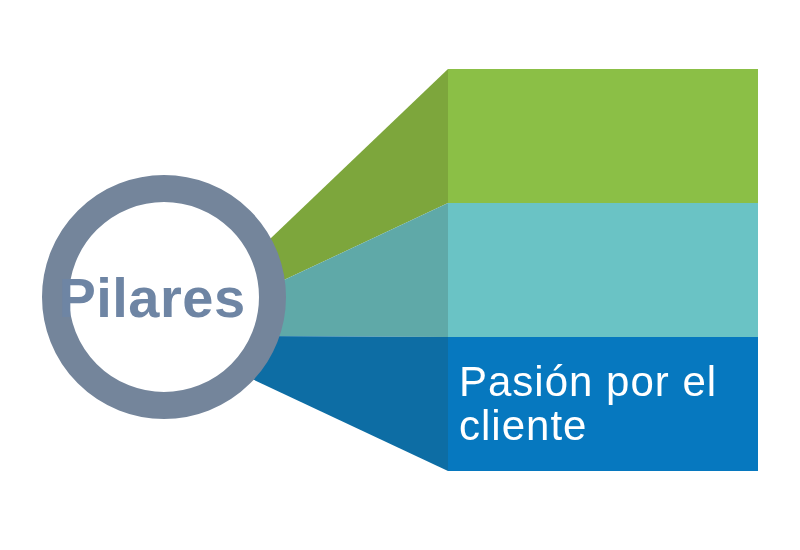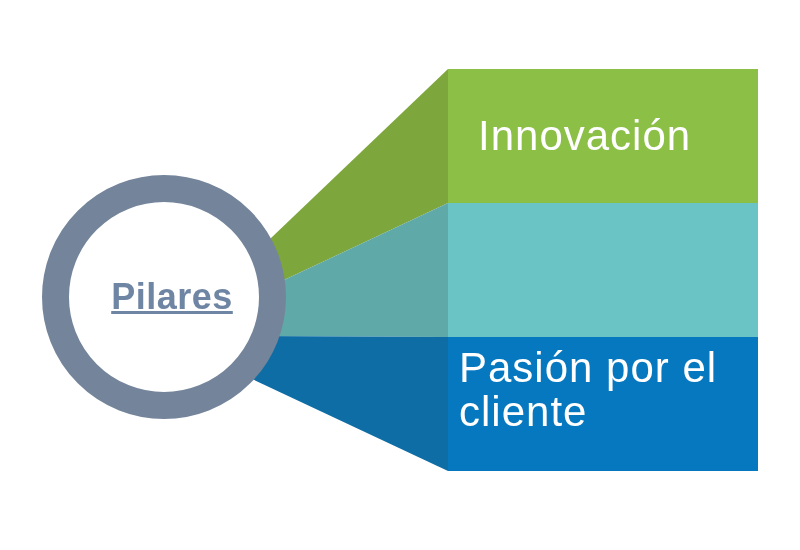--- a/index.html
+++ b/index.html
@@ -31,34 +31,33 @@
     padding-right: 28px;
     display: flex;
     align-items: center;
     font-size: 42px;
     font-weight: 400;
     letter-spacing: 1px;
     line-height: 1.05;
   }
   .band-label.first  { top: 69px; }
   .band-label.second { top: 203px; }
-  .band-label.third  { top: 323px; padding-left: 11px; }
+  .band-label.third  { top: 337px; padding-left: 11px; }
   .hub-label {
     position: absolute;
-    left: 52px;
+    left: 32px;
     top: 247px;
     width: 240px;
     height: 100px;
     display: flex;
     align-items: center;
     justify-content: center;
-    font-size: 36px;
+    font-size: 56px;
     font-weight: 700;
     letter-spacing: 0.5px;
-    text-decoration: underline;
   }
 </style>
 </head>
 <body>
 
 <div class="canvas" style="background: rgb(255, 255, 255);">
 
   <svg class="shapes-svg" viewBox="0 0 800 550">
 
     <polygon points="448,69 448,203 250,296 250,258" fill="#7DA63C"></polygon>
@@ -67,18 +66,17 @@
 
     <rect x="448" y="69" width="310" height="134" fill="#8BBF46"></rect>
     <rect x="448" y="203" width="310" height="134" fill="#6AC3C5"></rect>
     <rect x="448" y="337" width="310" height="134" fill="#0678BF"></rect>
 
     <circle cx="164" cy="297" r="108.5" stroke-width="27" fill="#FFFFFF" stroke="#74859B"></circle>
   </svg>
 
   <div class="hub-label" style="color: rgb(110, 133, 164);">Pilares</div>
 
-  <div class="band-label first" style="color: rgb(255, 255, 255);">Innovación</div>
 
 
   <div class="band-label third" style="color: rgb(255, 255, 255);">Pasión por el cliente</div>
 
 </div>
 
 </body></html>

